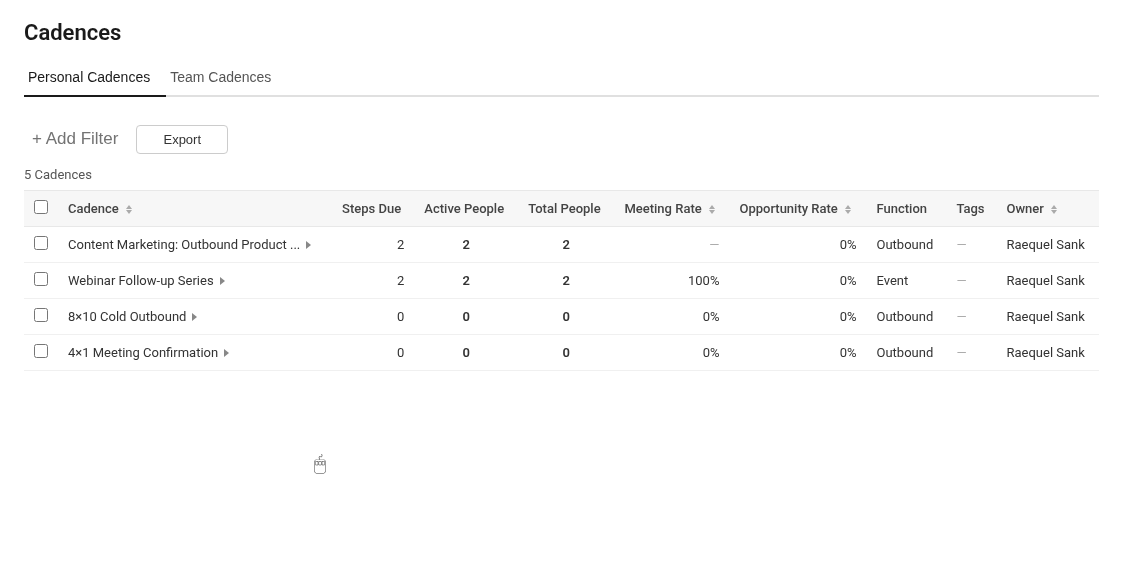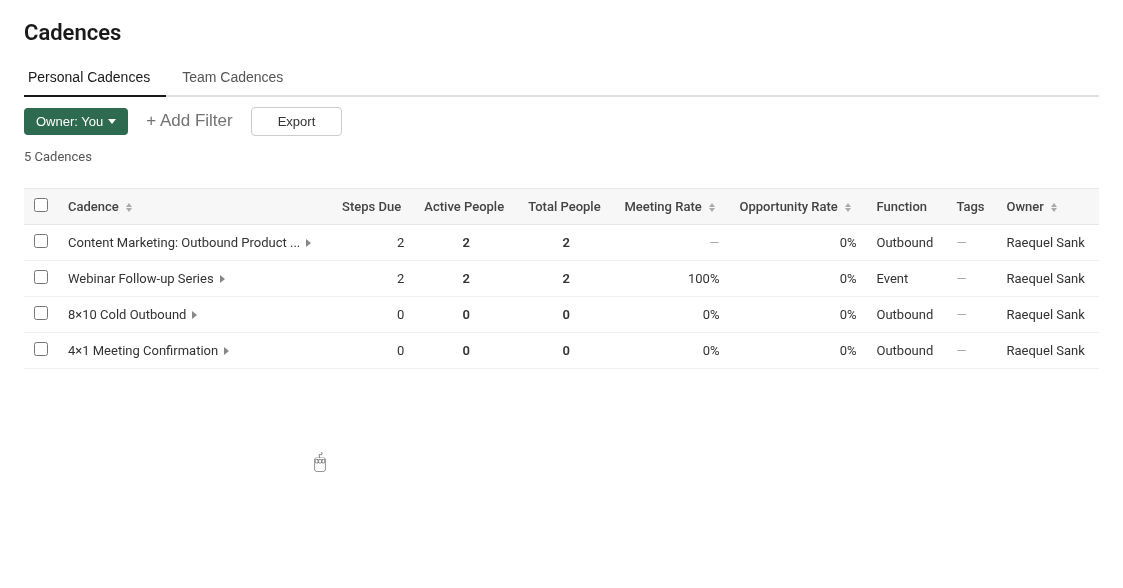--- a/index.html
+++ b/index.html
@@ -17,22 +17,22 @@
     }
     .page-title {
       font-size: 22px;
       font-weight: 600;
       color: #1a1a1a;
       margin-bottom: 16px;
     }
     .tabs {
       display: flex;
       border-bottom: 2px solid #e0e0e0;
-      margin-bottom: 8px;
-      gap: 12px;
+      margin-bottom: 26px;
+      gap: 0;
       align-items: center;
     }
     .tab {
       padding: 8px 16px 10px 4px;
       cursor: pointer;
       font-size: 14px;
       color: #555;
       border-bottom: 2px solid transparent;
       margin-bottom: -2px;
       background: none;
@@ -87,21 +87,21 @@
       border: 1px solid #ccc;
       border-radius: 4px;
       padding: 6px 26px;
       cursor: pointer;
       font-size: 13px;
       color: #333;
     }
     .count-label {
       font-size: 13px;
       color: #555;
-      margin-bottom: 24px;
+      margin-bottom: 8px;
     }
     table {
       width: 100%;
       border-collapse: collapse;
       font-size: 13px;
     }
     thead tr {
       background: #f7f7f7;
       border-top: 1px solid #e8e8e8;
       border-bottom: 1px solid #e8e8e8;
@@ -185,24 +185,20 @@
 <div class="page">
 
   <div class="page-title">Cadences</div>
 
   <div class="tabs">
     <button class="tab active">Personal Cadences</button>
     <button class="tab">Team Cadences</button>
   </div>
 
   <div class="toolbar">
-    <button class="btn-owner">
-      <span>Owner: You</span>
-      <span class="chevron-down"></span>
-    </button>
     <button class="btn-add-filter">+ Add Filter</button>
     <button class="btn-export">Export</button>
   </div>
 
   <div class="count-label">5 Cadences</div>
 
   <table>
     <thead>
       <tr>
         <th class="checkbox-cell">

